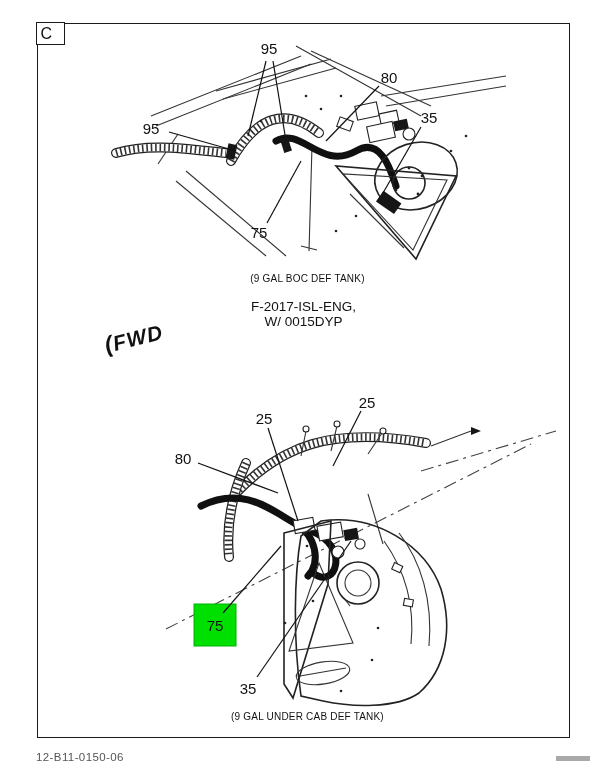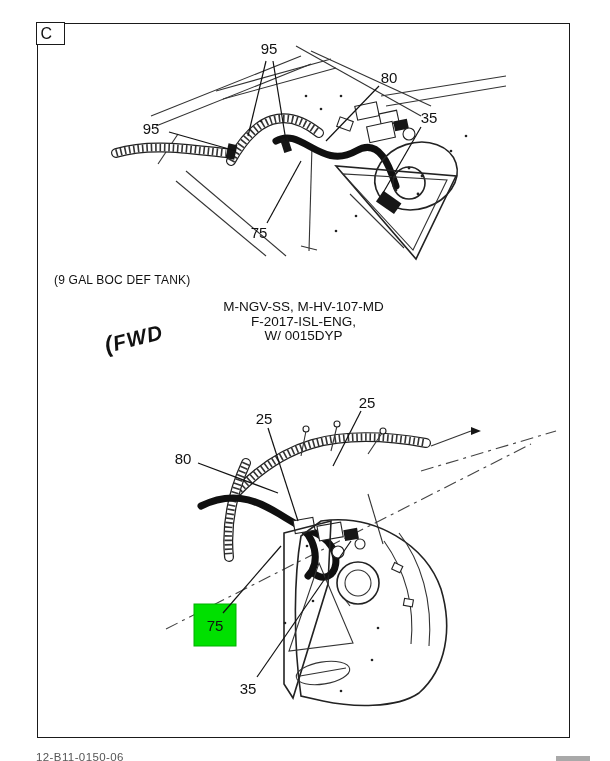--- a/index.html
+++ b/index.html
@@ -30,22 +30,23 @@
   }
   .art{
     position:absolute;left:0;top:0;width:531px;height:713px;
   }
   svg text{
     font-family:"Liberation Sans", sans-serif;
     font-size:15px;
     fill:#111;
   }
   .caption{
-    position:absolute;left:16px;width:531px;
-    font-size:12px;
+    position:absolute;left:4px;width:531px;
+    text-align:center;
+    font-size:10px;
     letter-spacing:.2px;
   }
   .caption-upper{top:249px;}
   .caption-lower{top:687px;}
   .note{
     position:absolute;left:0;top:276px;width:531px;
     text-align:center;
     font-size:13.5px;
     line-height:14.6px;
   }
@@ -237,24 +238,24 @@
 
       <text x="226" y="400" text-anchor="middle">25</text>
       <text x="329" y="384" text-anchor="middle">25</text>
       <text x="145" y="440" text-anchor="middle">80</text>
       <text x="210" y="670" text-anchor="middle">35</text>
     </svg>
 
     <div class="caption caption-upper">(9 GAL BOC DEF TANK)</div>
 
     <div class="note">
-      <div>M-NGV-SS, M-HV-107-MD</div>
       <div>F-2017-ISL-ENG,</div>
       <div>W/ 0015DYP</div>
     </div>
 
     <div class="fwd"><span class="paren">(</span><span>FWD</span></div>
 
+    <div class="caption caption-lower">(9 GAL UNDER CAB DEF TANK)</div>
   </div>
 
   <div class="footer-left">12-B11-0150-06</div>
   <div class="footer-right-mark"></div>
 </div>
 
 </body></html>

